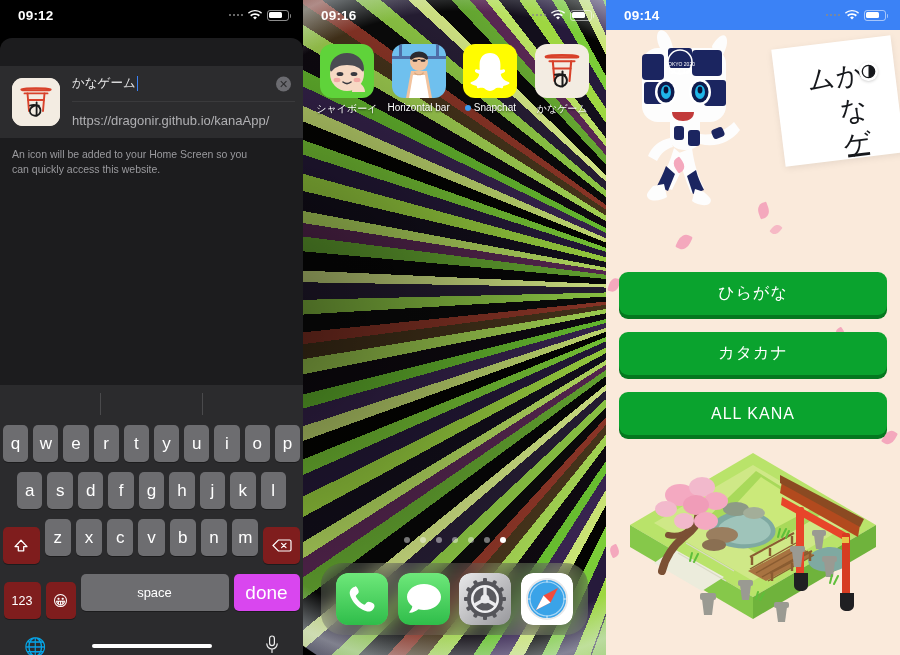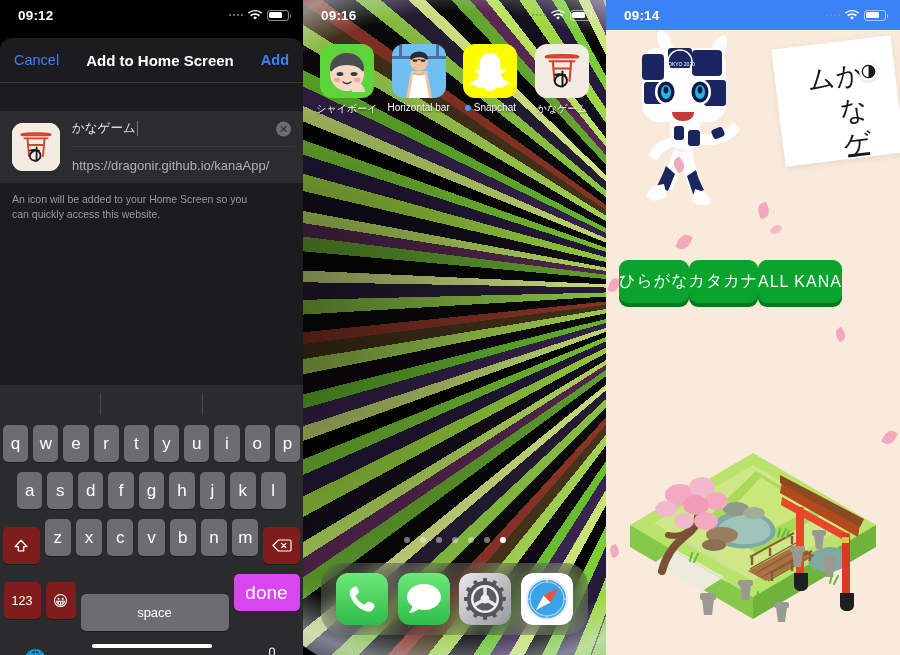--- a/index.html
+++ b/index.html
@@ -77,21 +77,21 @@
   .kb-rows { padding: 0 3px; }
   .kb-row { display: flex; justify-content: center; gap: 5px; margin-bottom: 10px; }
   .key {
     background: #6d6d70; border-radius: 5px; color: #fff;
     font-size: 17px; height: 37px; display: flex; align-items: center; justify-content: center;
     box-shadow: 0 1px 0 rgba(0,0,0,.35);
   }
   .key.letter { width: 26.5px; }
   .key.dark { background: #7f1d1d; margin-top: 8px; }
   .key.wide { width: 37px; }
-  .key.space { flex: 1; max-width: 148px; font-size: 13px; margin-top: 20px; }
+  .key.space { flex: 1; max-width: 148px; font-size: 13px; }
   .key.num { width: 37px; font-size: 12.5px; }
   .key.emoji { width: 30px; font-size: 15px; }
   .key.done { width: 66px; background: #d946ef; font-size: 19px; }
   .kb-row.r2 { padding: 0 14px; }
   .kb-row.r3 { padding: 0 0; }
   .kb-bottom { display: flex; align-items: center; justify-content: space-between; padding: 6px 24px 0 24px; }
   .kb-bottom .g { color: #fff; font-size: 18px; opacity: .92; }
   .home-indicator {
     position: absolute; bottom: 7px; left: 50%; transform: translateX(-50%);
     width: 120px; height: 4px; border-radius: 2px; background: #fff;
@@ -140,21 +140,21 @@
     position: absolute; left: 18px; right: 18px; bottom: 20px; height: 72px;
     background: rgba(120,120,120,.32); border-radius: 22px;
     display: flex; align-items: center; justify-content: space-around; padding: 0 10px;
     backdrop-filter: blur(10px); z-index: 6;
   }
   .dock-tile { width: 52px; height: 52px; border-radius: 12px; overflow: hidden; position: relative; }
 
   
   .p3 { position: absolute; inset: 0; background: #faeadb; }
   .p3-top { position: absolute; top: 30px; left: 0; right: 0; height: 195px; overflow: hidden; }
-  .btn-stack { position: absolute; top: 260px; left: 13px; right: 13px; display: flex; flex-direction: row; z-index: 6;}
+  .btn-stack { position: absolute; top: 272px; left: 13px; right: 13px; display: flex; flex-direction: column; gap: 17px; z-index: 6;}
   .kbtn {
     height: 43px; border-radius: 9px; background: #0aa32e;
     box-shadow: 0 4px 0 #05781f;
     color: #fff; display: flex; align-items: center; justify-content: center;
     font-size: 16px; letter-spacing: 1px;
   }
   .contrast-toggle {
     position: absolute; right: 22px; top: 62px; width: 19px; height: 19px;
     border-radius: 50%; background: #fff; z-index: 12;
     display: flex; align-items: center; justify-content: center;
@@ -199,25 +199,20 @@
         </div>
         <div class="batt">
             <i></i>
           </div>
       </div>
     </div>
 
     <div class="sheet-wrap">
       <div class="sheet">
 
-        <div class="sheet-header">
-          <div class="sheet-btn">Cancel</div>
-          <div class="sheet-title">Add to Home Screen</div>
-          <div class="sheet-btn bold">Add</div>
-        </div>
 
         <div class="sheet-body">
           <div class="field-card">
             <div class="field-icon-cell">
               <div class="app-icon-sm">
                 <svg width="48" height="48" viewBox="0 0 48 48">
                   <rect width="48" height="48" fill="#f3ece2"></rect>
                   <g stroke="#d8412a" stroke-width="1.9" fill="none" stroke-linecap="round">
                     <path d="M10.5 12.2h27"></path>
                     <path d="M12.5 15.4h23"></path>

